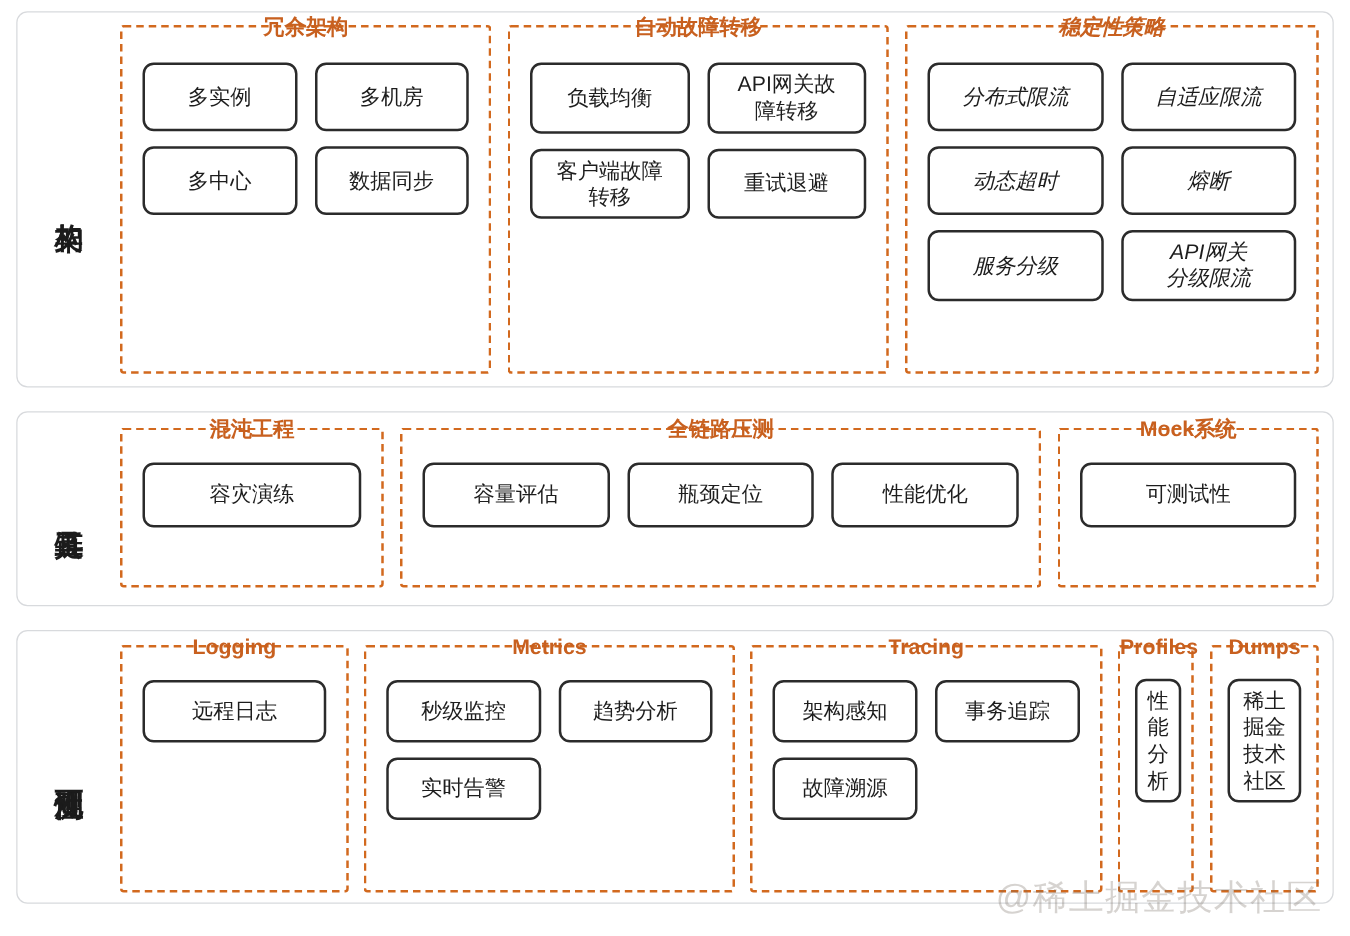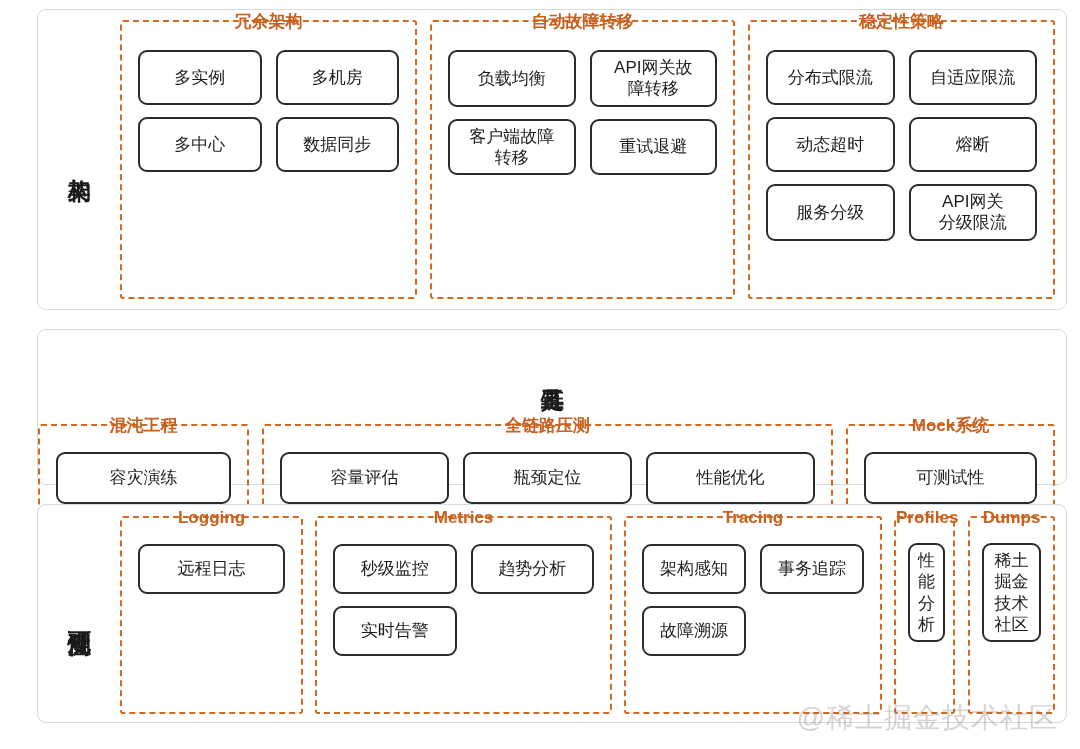--- a/index.html
+++ b/index.html
@@ -25,24 +25,23 @@
   }
 
   
   .section {
     position: relative;
     display: flex;
     align-items: stretch;
     border: 1.5px solid #d8dadd;
     border-radius: 9px;
     background: #ffffff;
-    margin-left: 24px;
   }
   .section-arch      { height: 301px; }
-  .section-toolchain { height: 156px; flex-direction: column; }
+  .section-toolchain { height: 156px; }
   .section-observ    { height: 219px; }
 
   
   .row-label {
     flex: 0 0 82px;
     display: flex;
     align-items: center;
     justify-content: center;
     font-size: 23px;
     font-weight: bold;
@@ -125,21 +124,21 @@
     color: #1d1d1d;
     line-height: 1.25;
     padding: 5px 8px;
     white-space: pre-line;
   }
 
   
   .section-arch .group { padding-top: 28px; }
   .section-arch .g-redundancy { flex: 0 0 297px; }
   .section-arch .g-failover   { flex: 0 0 305px; }
-  .section-arch .g-stability   { flex: 1 1 auto; }
+  .section-arch .g-stability   { flex: 1 1 auto; font-style: italic; }
   .section-arch .tile { min-height: 55px; }
 
   .section-toolchain .groups { padding-top: 12px; padding-bottom: 14px; }
   .section-toolchain .g-chaos    { flex: 0 0 211px; }
   .section-toolchain .g-fullpath { flex: 1 1 auto; }
   .section-toolchain .g-mock     { flex: 0 0 209px; }
   .section-toolchain .tile { min-height: 52px; }
 
   .section-observ .groups { padding-top: 11px; padding-bottom: 8px; gap: 12px; }
   .section-observ .g-logging { flex: 0 0 183px; }

